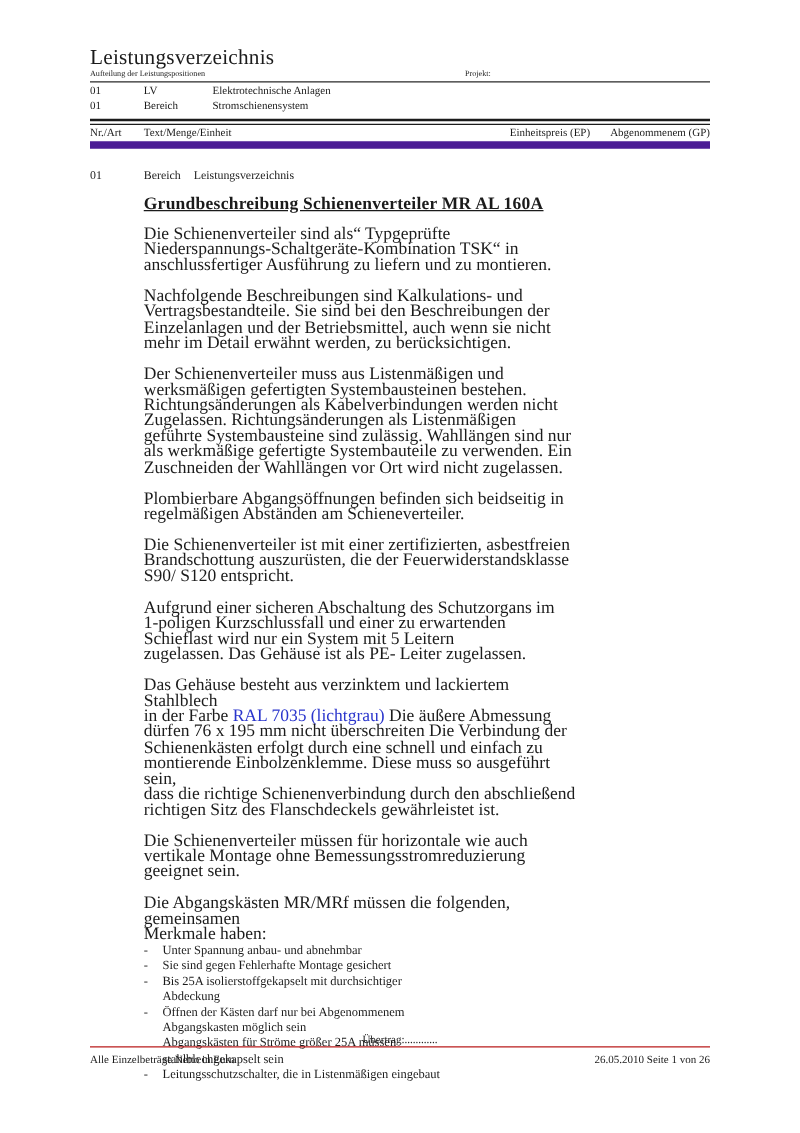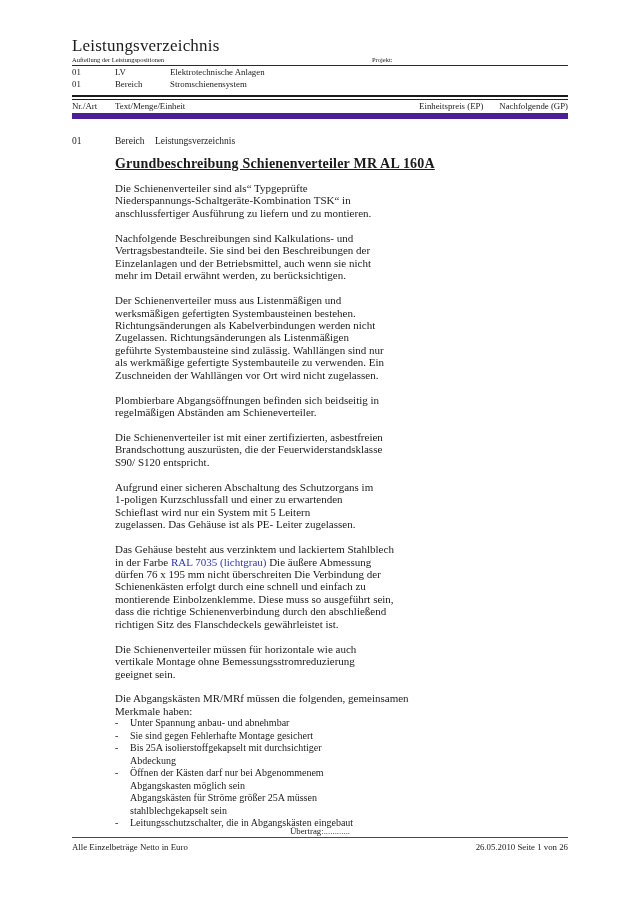--- a/index.html
+++ b/index.html
@@ -31,21 +31,21 @@
     position:absolute; left:72px; top:136px;
     display:grid; grid-template-columns:43px 40px auto; font-size:9.5px; line-height:11px;
   }
 
   
   .body-col { position:absolute; left:115px; top:157px; width:348px; }
   .heading {
     font-size:14px; font-weight:bold; text-decoration:underline;
     line-height:14px; margin:0 0 11px 0; letter-spacing:.2px;
   }
-  .para { font-size:11px; line-height:12.45px; white-space:pre-line; margin:0 0 12.45px 0; }
+  .para { font-size:14px; line-height:12.45px; white-space:pre-line; margin:0 0 12.45px 0; }
   .link { color:#2a35cc; text-decoration:none; }
   .bullets { margin:0; }
   .bullet { display:grid; grid-template-columns:15px 1fr; font-size:10px; line-height:12.45px; }
   .bullet .txt { white-space:pre-line; }
 
   
   .footer-uebertrag {
     position:absolute; left:72px; right:72px; top:826px; text-align:center;
     font-size:8.8px; line-height:10px; border-bottom:1px solid #b91c1c; padding-bottom:1px;
   }
@@ -77,21 +77,21 @@
       <span>Bereich</span>
       <span>Stromschienensystem</span>
     </div>
 
     <div class="double-rule"></div>
 
     <div class="thead">
       <span>Nr./Art</span>
       <span>Text/Menge/Einheit</span>
       <span class="ep">Einheitspreis (EP)</span>
-      <span class="gp">Nachfolgende (GP)</span>
+      <span class="gp">Abgenommenem (GP)</span>
     </div>
   </div>
 
   <div class="section-row">
     <span>01</span>
     <span>Bereich</span>
     <span>Leistungsverzeichnis</span>
   </div>
 
   <div class="body-col">
@@ -151,21 +151,21 @@
       </div>
       <div class="bullet">
         <span>-</span>
         <span class="txt">Öffnen der Kästen darf nur bei Abgenommenem
 Abgangskasten möglich sein
 Abgangskästen für Ströme größer 25A müssen
 stahlblechgekapselt sein</span>
       </div>
       <div class="bullet">
         <span>-</span>
-        <span class="txt">Leitungsschutzschalter, die in Abgangskästen eingebaut</span>
+        <span class="txt">Leitungsschutzschalter, die in Listenmäßigen eingebaut</span>
       </div>
     </div>
   </div>
 
   <div class="footer-uebertrag">
     <span>Übertrag:............</span>
   </div>
   <div class="footer-row">
     <span>Alle Einzelbeträge Netto in Euro</span>
     <span>26.05.2010 Seite 1 von 26</span>

